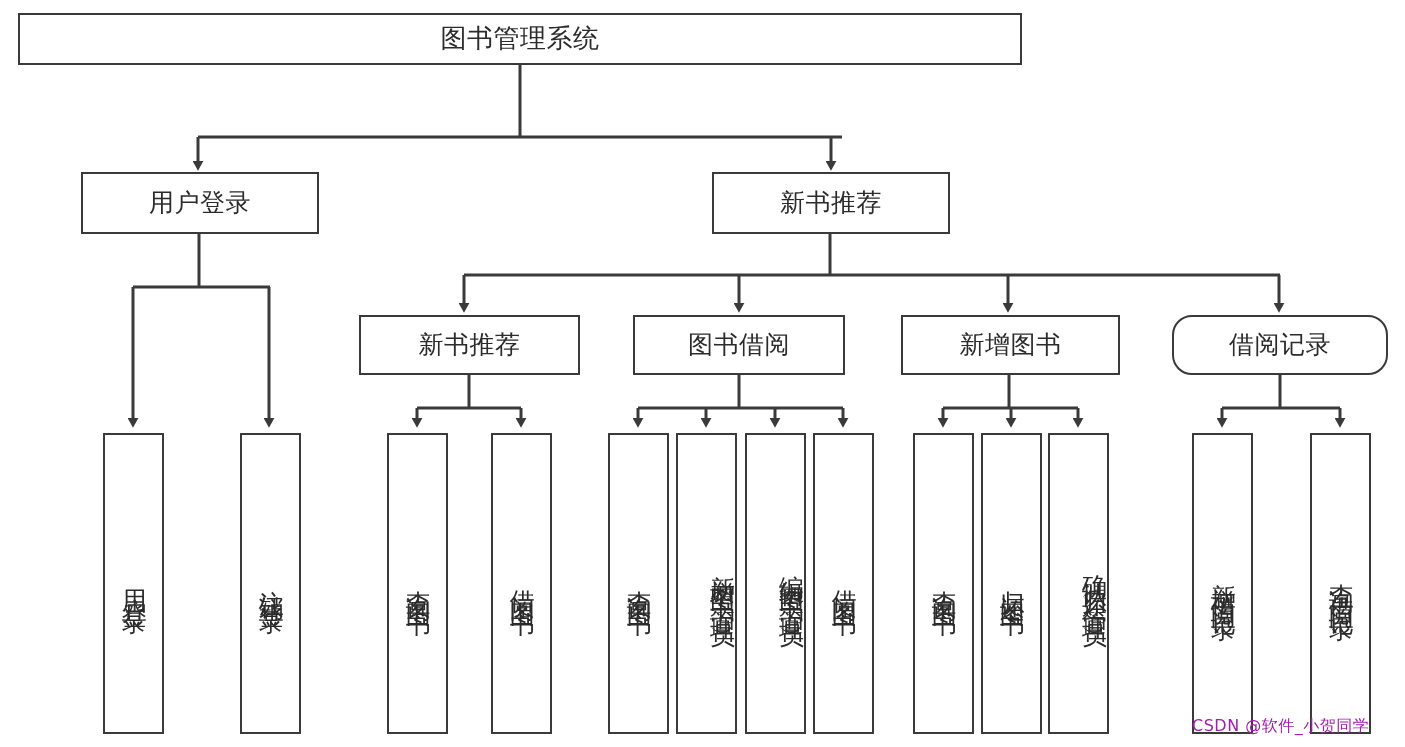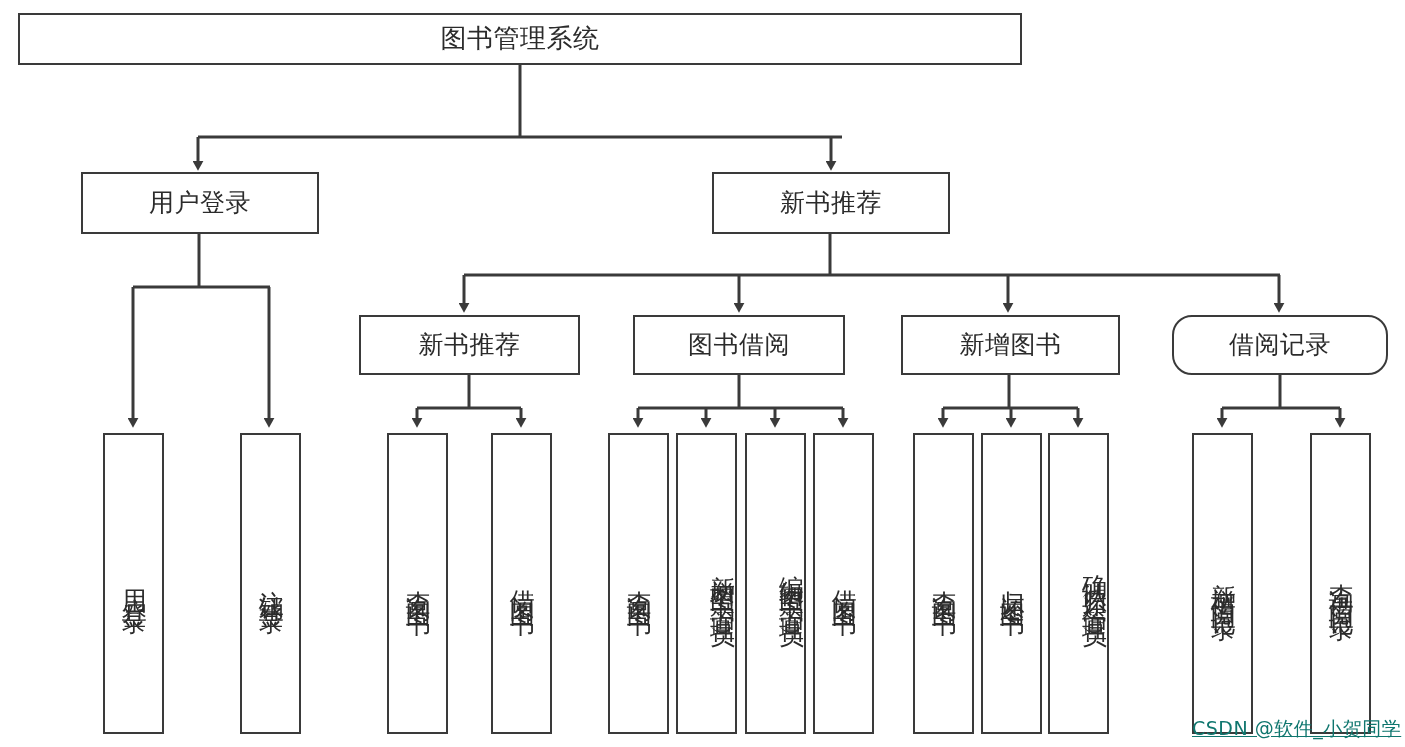--- a/index.html
+++ b/index.html
@@ -53,26 +53,25 @@
     padding-top: 6px;
     align-items: flex-start;
     justify-content: center;
   }
   .node-v.vshort {
     align-items: center;
     padding-top: 0;
   }
   .watermark {
     position: absolute;
-    font-size: 19px;
-    color: #0f766e;
+    font-size: 16px;
+    color: #a21caf;
     letter-spacing: 0.5px;
     white-space: nowrap;
     font-family: "DejaVu Sans", "Liberation Sans", sans-serif;
-    text-decoration: underline;
   }
 </style>
 </head>
 <body>
 
 <div id="diagram-root">
 
   <svg id="edge-layer" viewBox="0 0 1405 747" width="1405" height="747" xmlns="http://www.w3.org/2000/svg">
     <defs>
       <marker id="arrowhead" markerWidth="10" markerHeight="11" refX="1.2" refY="5.5" orient="auto" markerUnits="userSpaceOnUse">

